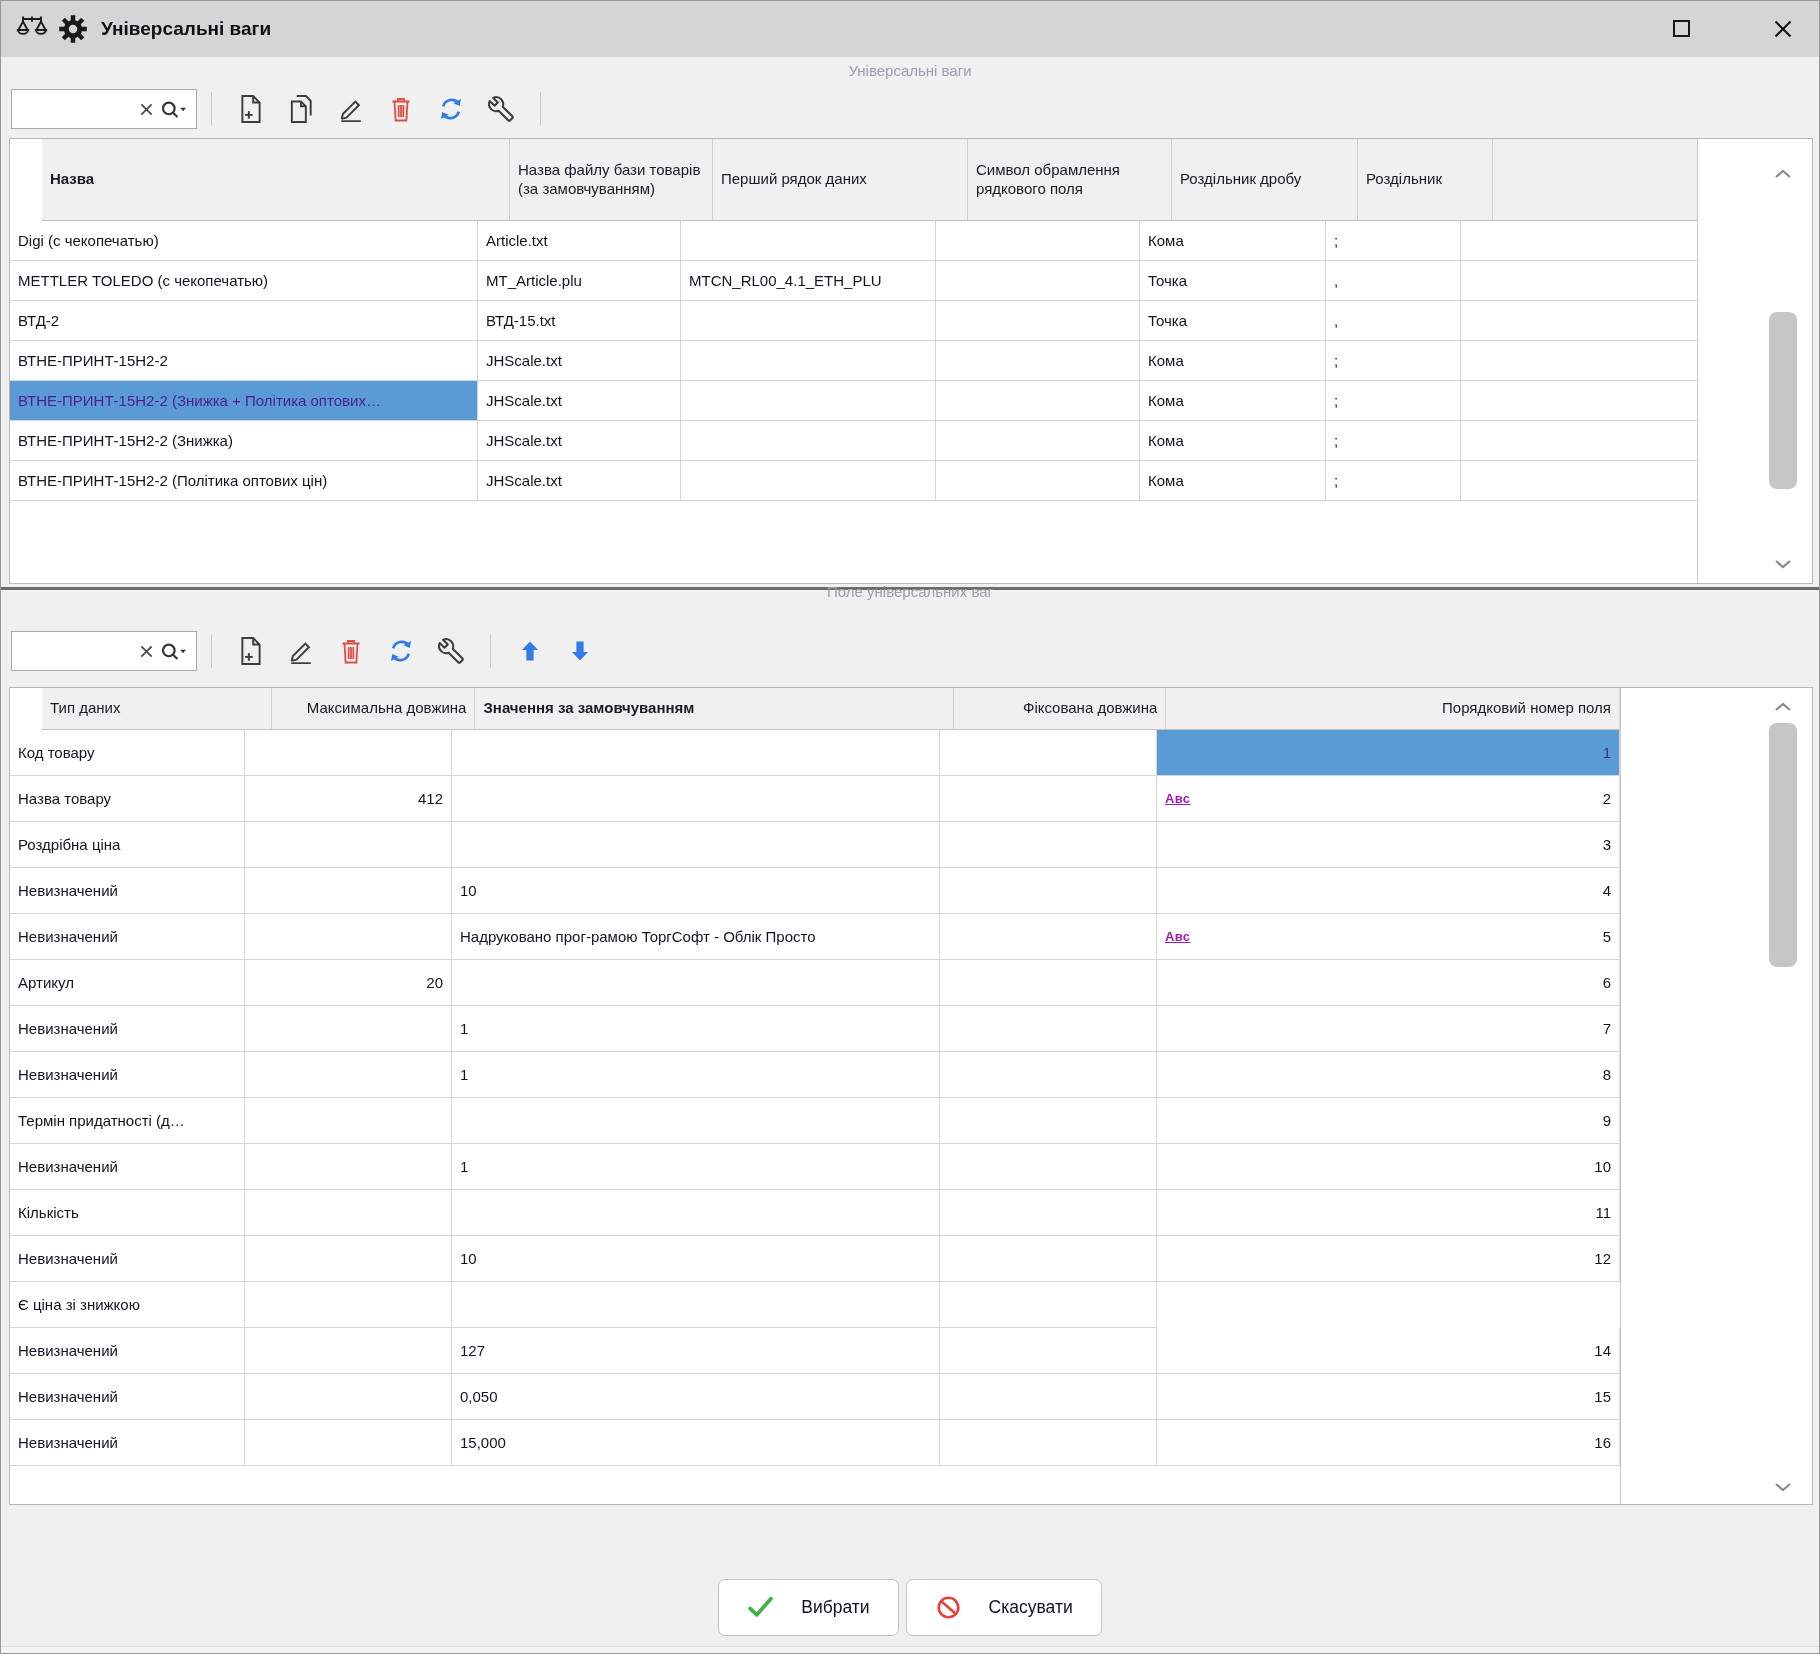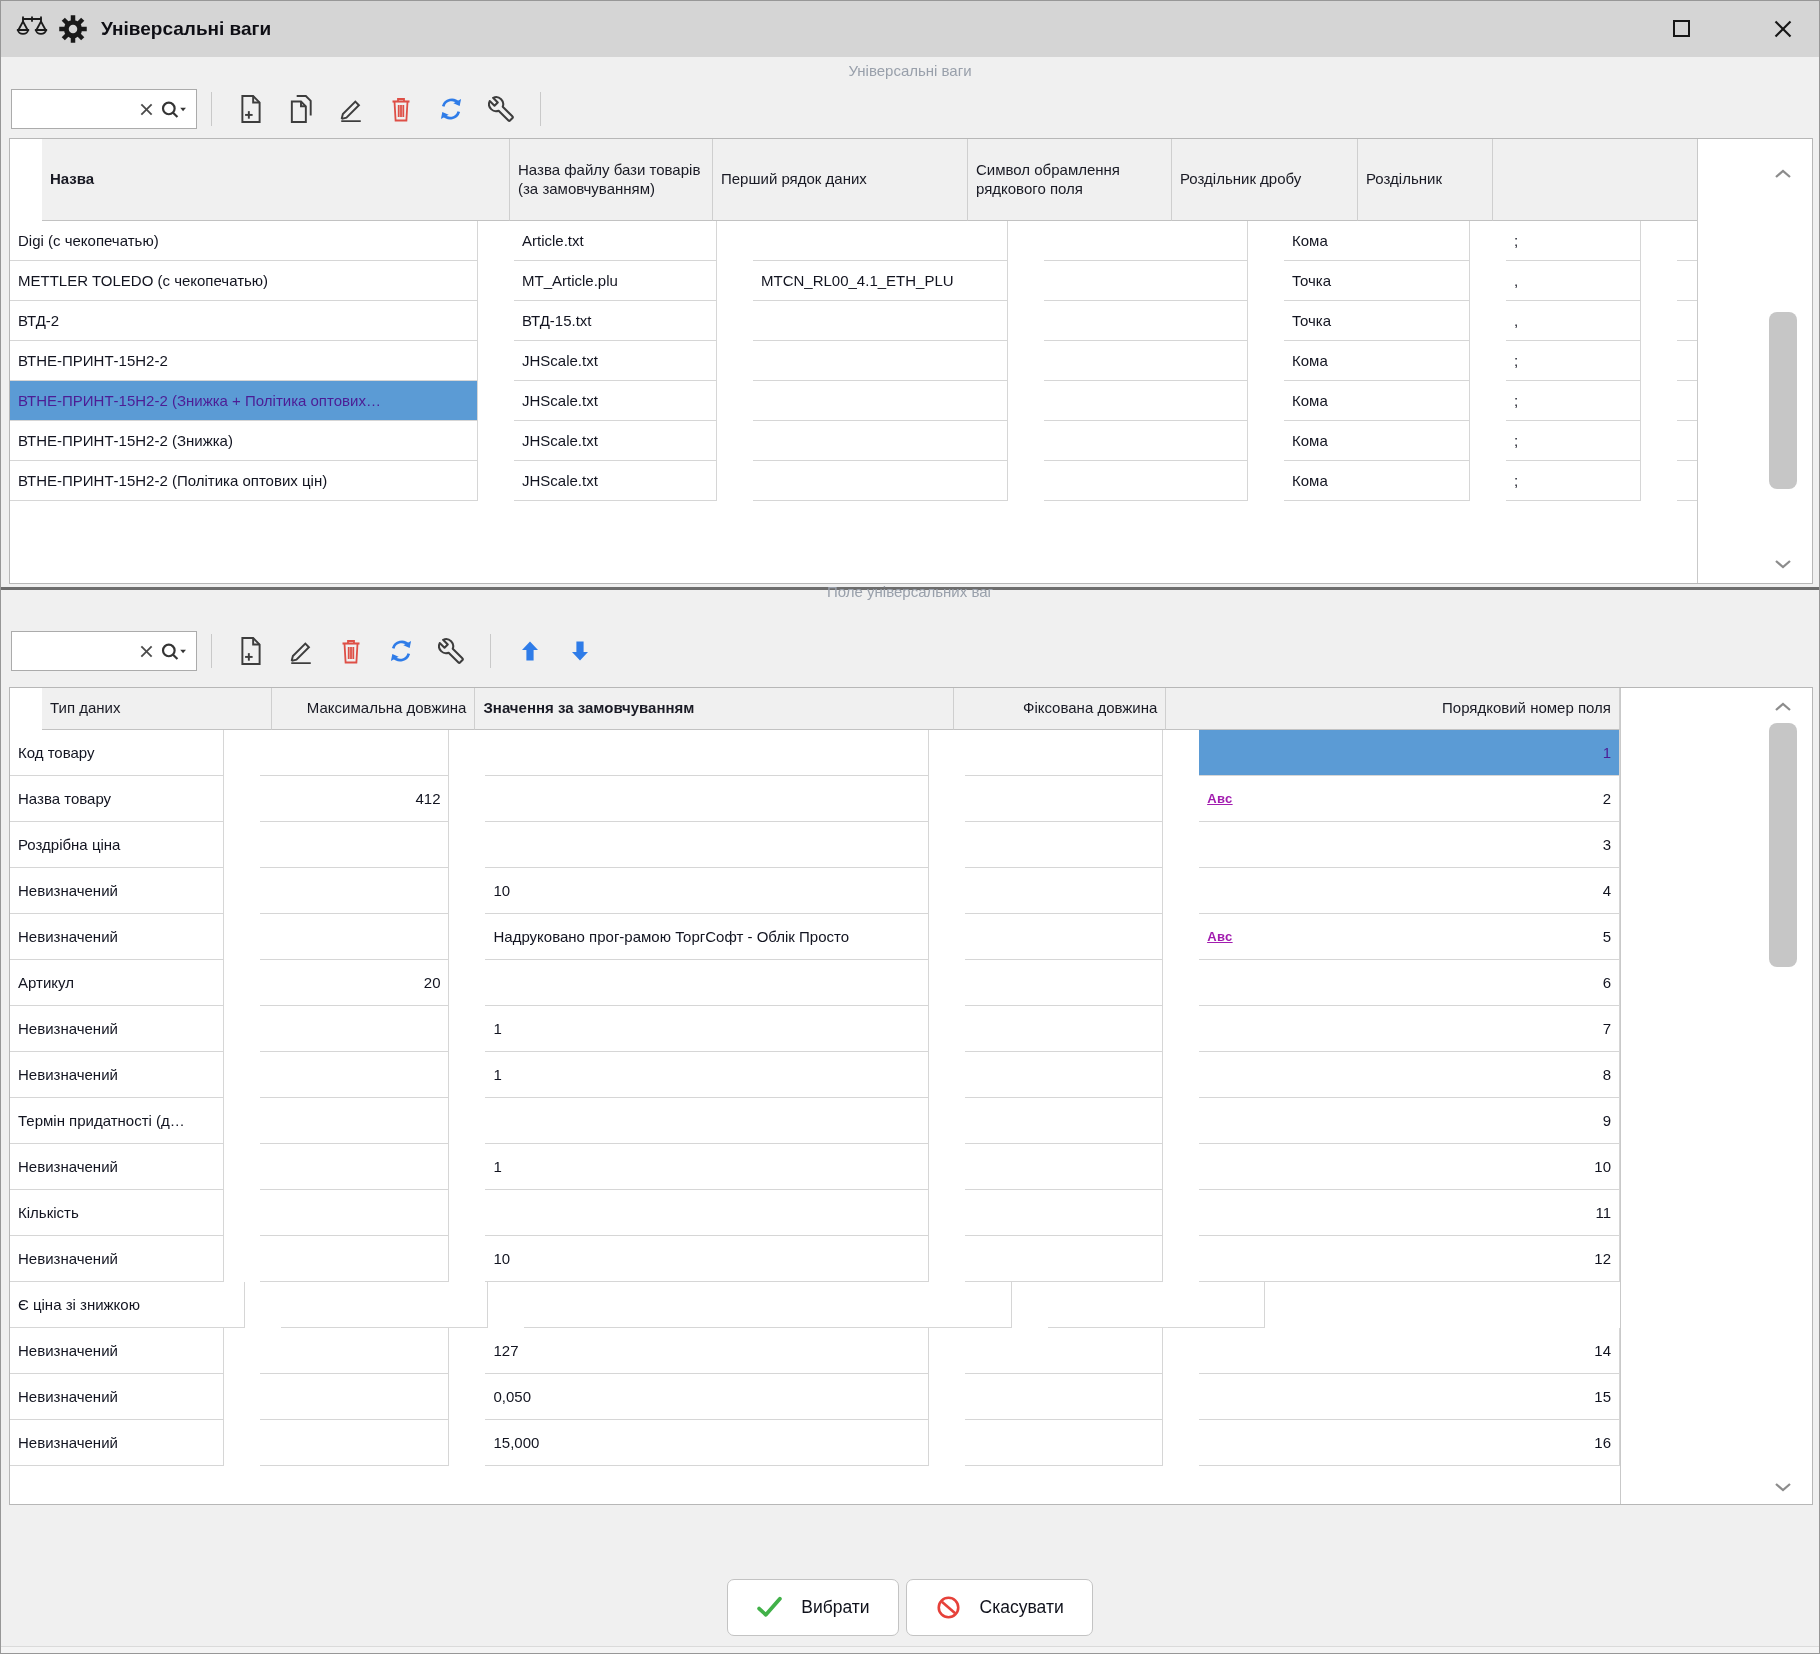--- a/index.html
+++ b/index.html
@@ -35,21 +35,21 @@
   .g2{top:686px;height:818px;}
   .content{position:absolute;left:0;top:0;bottom:0;border-right:1px solid #c9c9c9;overflow:hidden;}
   .g1 .content{width:1688px;}
   .g2 .content{width:1611px;}
   .ghead{display:flex;margin-left:32px;}
   .g1 .ghead{height:82px;}
   .g2 .ghead{height:42px;}
   .hcell{background:#f0f0f0;border-right:1px solid #cfcfcf;border-bottom:1px solid #c2c2c2;display:flex;align-items:center;padding:4px 8px;font-size:15px;color:#191a24;line-height:1.22;}
   .hcell.b{font-weight:700;}
   .hcell.a-r{justify-content:flex-end;text-align:right;}
-  .row{display:flex;gap:36px;}
+  .row{display:flex;}
   .g1 .row{height:40px;}
   .g2 .row{height:46px;}
   .cell{border-right:1px solid #d6d6d6;border-bottom:1px solid #d6d6d6;display:flex;align-items:center;padding:0 8px;font-size:15px;white-space:nowrap;overflow:hidden;color:#121420;}
   .cell.a-r{justify-content:flex-end;}
   .cell.sel{background:#5b9bd5;color:#4c1d95;}
   .cell.last{justify-content:space-between;}
   
   .c0{width:468px;} .c1{width:203px;} .c2{width:255px;} .c3{width:204px;} .c4{width:186px;} .c5{width:135px;}
   .cf{flex:1;border-right:none;}
   
@@ -61,21 +61,21 @@
   .scroll{position:absolute;top:4px;bottom:4px;right:14px;width:30px;}
   .sb-up,.sb-down{position:absolute;left:0;width:30px;display:flex;justify-content:center;cursor:pointer;}
   .g1 .sb-up{top:26px;} .g1 .sb-down{bottom:10px;}
   .g2 .sb-up{top:10px;} .g2 .sb-down{bottom:8px;}
   .thumb{position:absolute;left:1px;width:28px;background:#c6c6c6;border-radius:8px;cursor:pointer;}
   .g1 .thumb{top:169px;height:177px;}
   .g2 .thumb{top:31px;height:244px;}
   
   .splitter{position:absolute;left:0;right:0;top:586px;height:3px;background:#6d6d6d;cursor:row-resize;}
   .footer{position:absolute;left:0;right:0;top:1578px;display:flex;justify-content:center;gap:7px;}
-  .btn{height:57px;background:#fff;border:1px solid #c3c3c3;border-radius:7px;display:flex;align-items:center;justify-content:center;gap:18px;font-size:17.5px;color:#10121c;padding:0 28px;cursor:pointer;font-family:inherit;}
+  .btn{height:57px;background:#fff;border:1px solid #c3c3c3;border-radius:7px;display:flex;align-items:center;justify-content:center;gap:27px;font-size:17.5px;color:#10121c;padding:0 28px;cursor:pointer;font-family:inherit;}
   .bottom-strip{position:absolute;left:0;right:0;top:1645px;bottom:0;background:#f4f4f4;border-top:1px solid #dadada;}
 </style>
 </head>
 <body>
 
 <div class="titlebar">
   <span style="display:flex">
     <svg width="34" height="28" viewBox="0 0 34 28" fill="none" stroke="#1b1b1b" stroke-width="1.8" stroke-linecap="round">
       <path d="M8 4 H26"></path>
         <path d="M8 2.2 V6.5"></path>

